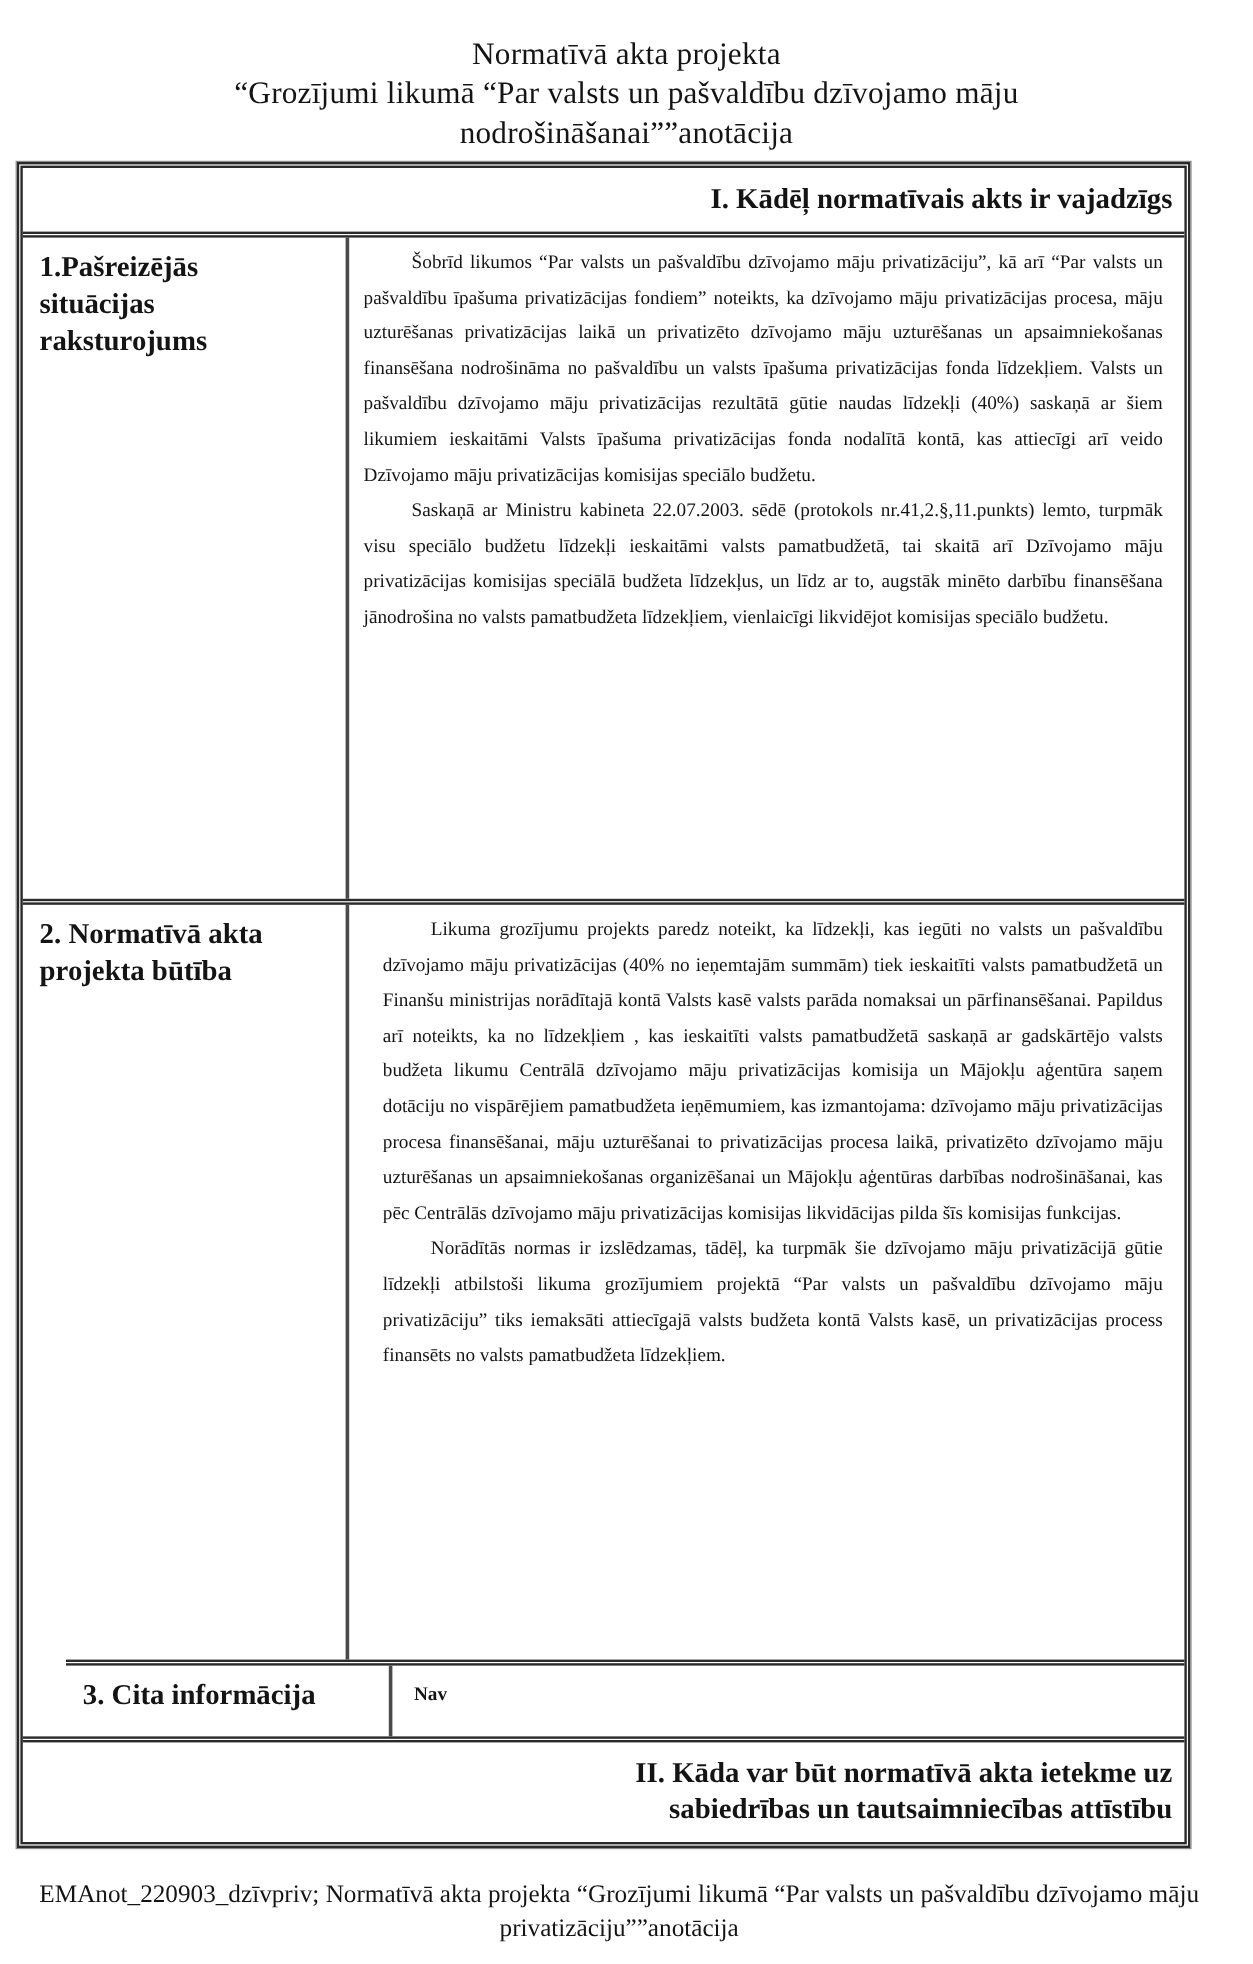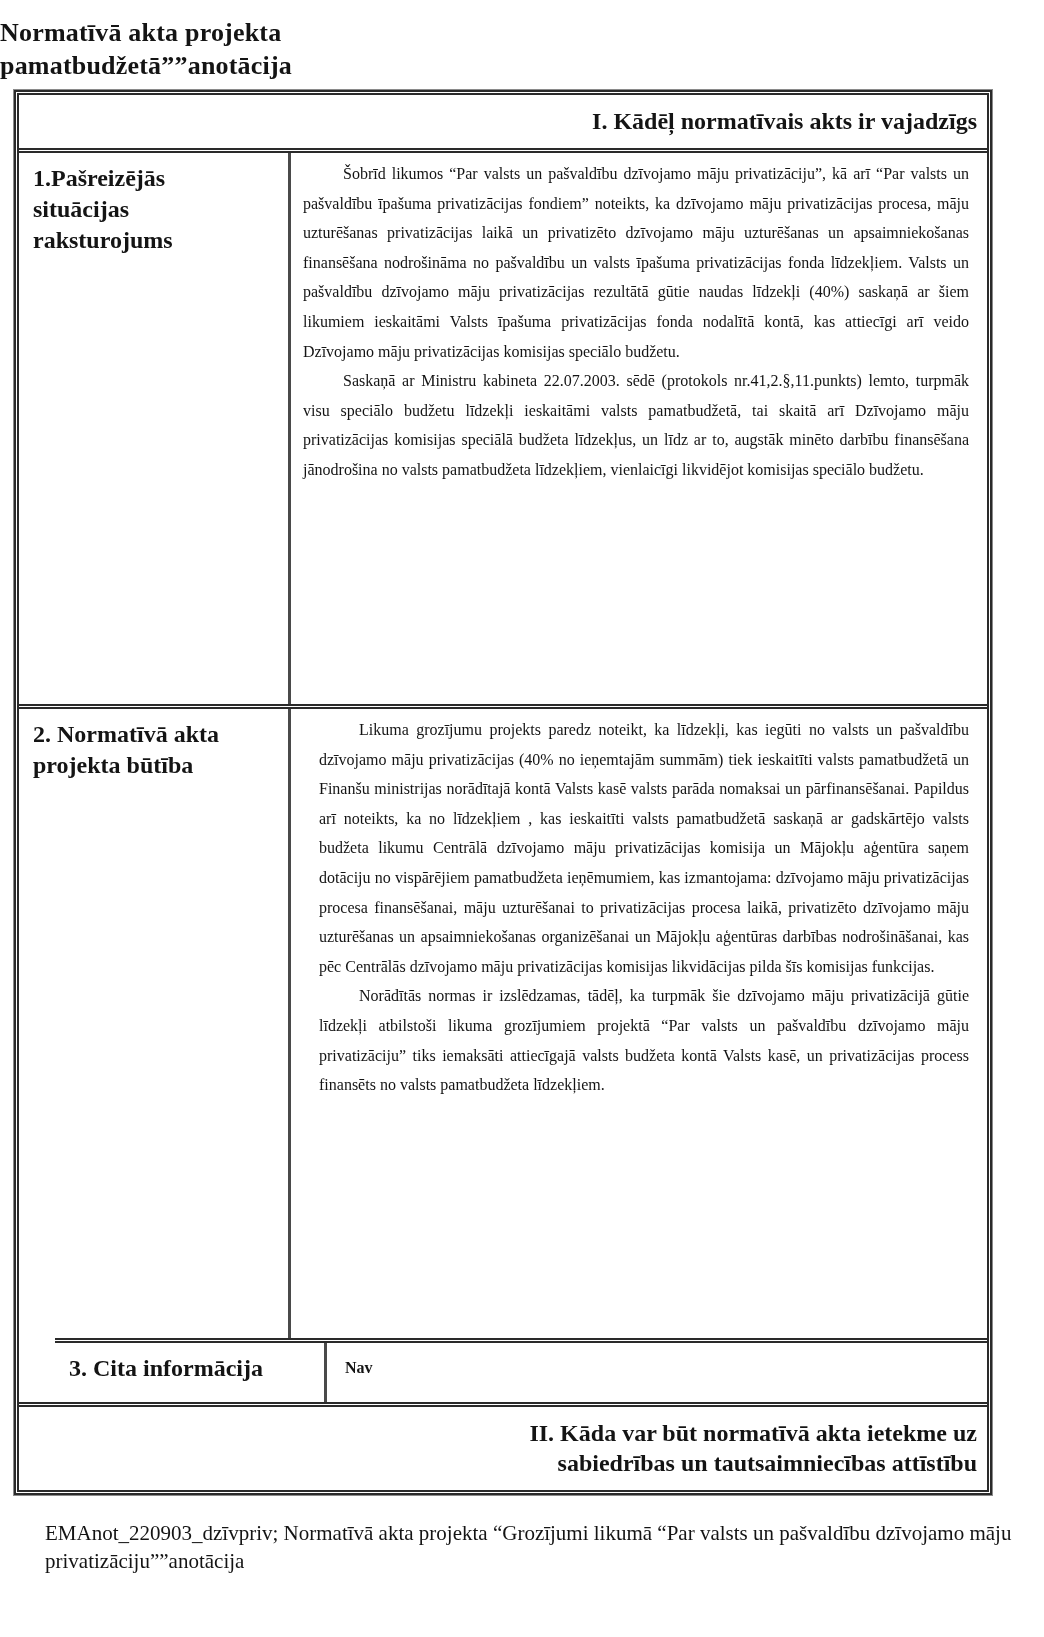--- a/index.html
+++ b/index.html
@@ -10,23 +10,23 @@
   }
   .page {
     position: relative;
     width: 1044px;
     height: 1637px;
     background: #ffffff;
     overflow: hidden;
   }
   
   .doc-title {
-    padding-top: 16px;
-    text-align: left;
-    font-weight: bold;
+    padding-top: 28px;
+    text-align: center;
+    font-weight: normal;
     font-size: 26px;
     line-height: 33px;
     letter-spacing: 0.2px;
   }
   
   .doc-table {
     margin: 8px 52px 0 14px;
     border: 5px double #2a2a2a;
     outline: 1px solid #8a8a8a;
   }
@@ -62,34 +62,35 @@
     text-indent: 40px;
     text-align: justify;
   }
   .row-1 { min-height: 556px; }
   .row-2 { min-height: 634px; gap: 16px; }
   .row-3 { min-height: 64px; margin-left: 36px; }
   .row-3 .t-content { padding-top: 10px; text-align: left; font-weight: bold; }
   .row-3 .t-content p { text-indent: 6px; }
   
   .doc-footer {
-    margin: 24px 30px 0 45px;
+    margin: 24px 30px 0 18px;
     font-size: 21px;
     line-height: 28px;
-    text-align: left;
+    text-align: center;
   }
 </style>
 </head>
 <body>
 
 <div class="page">
 
   <div class="doc-title">
     <div>Normatīvā akta projekta</div>
-    <div>pamatbudžetā””anotācija</div>
+    <div>“Grozījumi likumā “Par valsts un pašvaldību dzīvojamo māju</div>
+    <div>nodrošināšanai””anotācija</div>
   </div>
 
   <div class="doc-table">
 
     <div class="section-header">I. Kādēļ normatīvais akts ir vajadzīgs</div>
 
     <div class="t-row row-1">
       <div class="t-label">1.Pašreizējās situācijas raksturojums</div>
       <div class="t-content">
         <p>Šobrīd likumos “Par valsts un pašvaldību dzīvojamo māju privatizāciju”, kā arī “Par valsts un pašvaldību īpašuma privatizācijas fondiem” noteikts, ka dzīvojamo māju privatizācijas procesa, māju uzturēšanas privatizācijas laikā un privatizēto dzīvojamo māju uzturēšanas un apsaimniekošanas finansēšana nodrošināma no pašvaldību un valsts īpašuma privatizācijas fonda līdzekļiem. Valsts un pašvaldību dzīvojamo māju privatizācijas rezultātā gūtie naudas līdzekļi (40%) saskaņā ar šiem likumiem ieskaitāmi Valsts īpašuma privatizācijas fonda nodalītā kontā, kas attiecīgi arī veido Dzīvojamo māju privatizācijas komisijas speciālo budžetu.</p>

